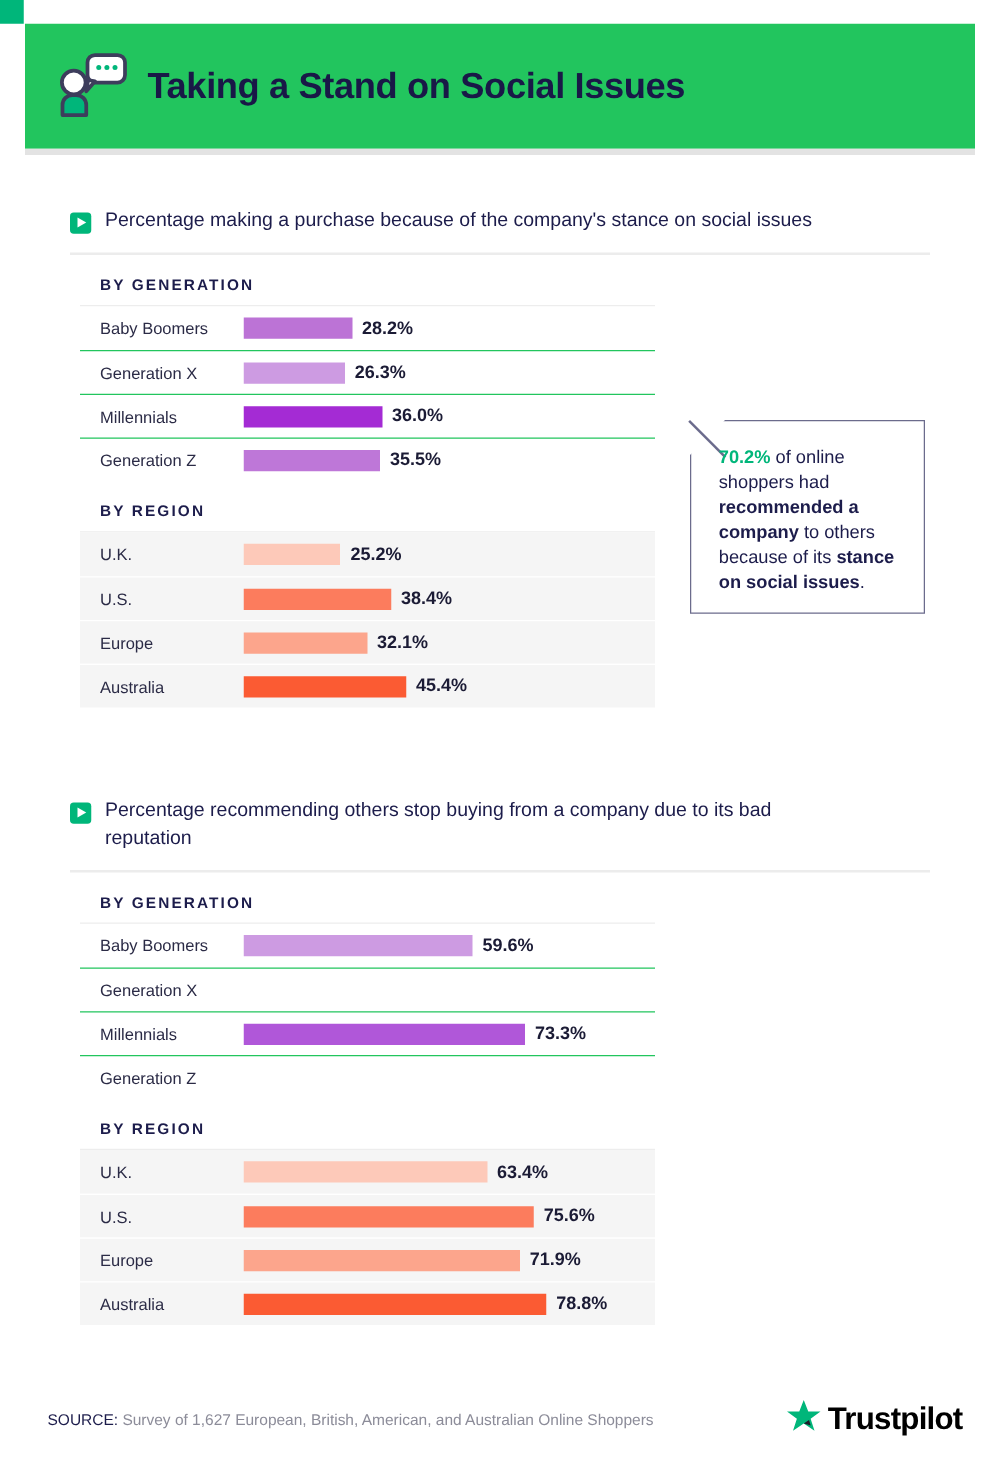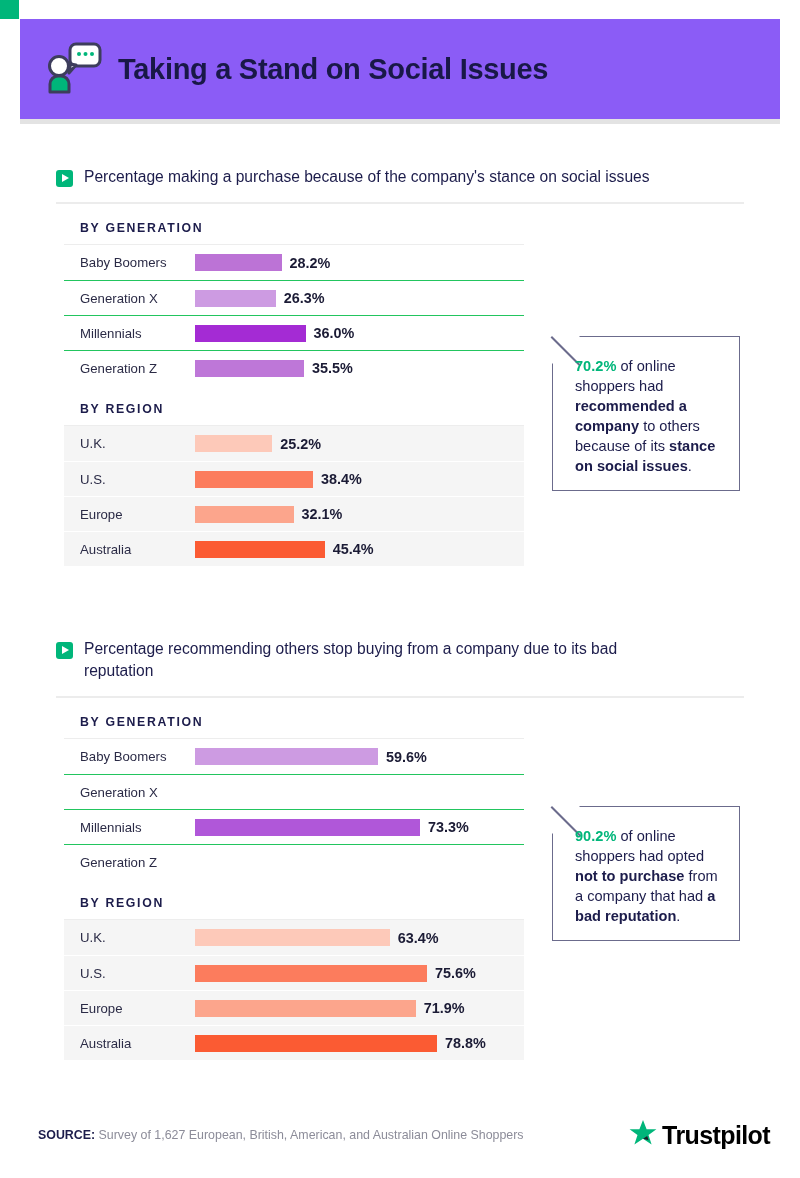--- a/index.html
+++ b/index.html
@@ -12,21 +12,21 @@
   .page { position: relative; width: 800px; height: 1178px; background: #fff; }
 
   
   .green-tab {
     position: absolute; left: 0; top: 0;
     width: 19px; height: 19px; background: #00b67a;
   }
   .header-panel {
     position: absolute; left: 20px; top: 19px;
     width: 760px; height: 100px;
-    background: #8b5cf6;
+    background: #22c55e;
     display: flex; align-items: center;
   }
   .header-icon { margin-left: 22px; width: 62px; height: 58px; flex: 0 0 62px; }
   .header-title {
     margin-left: 14px;
     font-size: 29px; font-weight: 700; letter-spacing: -0.3px;
     color: #191847;
   }
   .header-underline {
     position: absolute; left: 20px; top: 119px; width: 760px; height: 5px;
@@ -115,21 +115,21 @@
 
   
   .footer {
     position: absolute; left: 0; top: 1118px;
     width: 800px; display: flex; align-items: center;
     padding: 0 30px 0 38px;
   }
   .source {
     font-size: 12.4px; color: #8c8c99;
   }
-  .source b { color: #1c1c4b; font-weight: 700; }
+  .source b { color: #1c1c4b; font-weight: 400; }
   .brand { margin-left: auto; display: flex; align-items: center; justify-content: center; }
   .brand-name {
     font-size: 25px; font-weight: 700; color: #000000;
     letter-spacing: -0.6px; margin-left: 4px;
   }
 </style>
 </head>
 <body>
 
 <div class="page">
@@ -306,18 +306,13 @@
       </span>
       <span class="brand-name">Trustpilot</span>
     </div>
   </div>
 
 <div class="note" style="left: 552px; top: 336px;">
       <div class="fold-mask"></div>
       <div class="fold-edge"></div>
       <div class="note-body"><span class="note-pct">70.2%</span><span> of online shoppers had </span><b>recommended a company</b><span> to others because of its </span><b>stance on social issues</b><span>.</span></div>
     </div>
-    <div class="note" style="left: 552px; top: 806px;">
-      <div class="fold-mask"></div>
-      <div class="fold-edge"></div>
-      <div class="note-body"><span class="note-pct">90.2%</span><span> of online shoppers had opted </span><b>not to purchase</b><span> from a company that had </span><b>a bad reputation</b><span>.</span></div>
-    </div>
   </div>
 
 </body></html>

